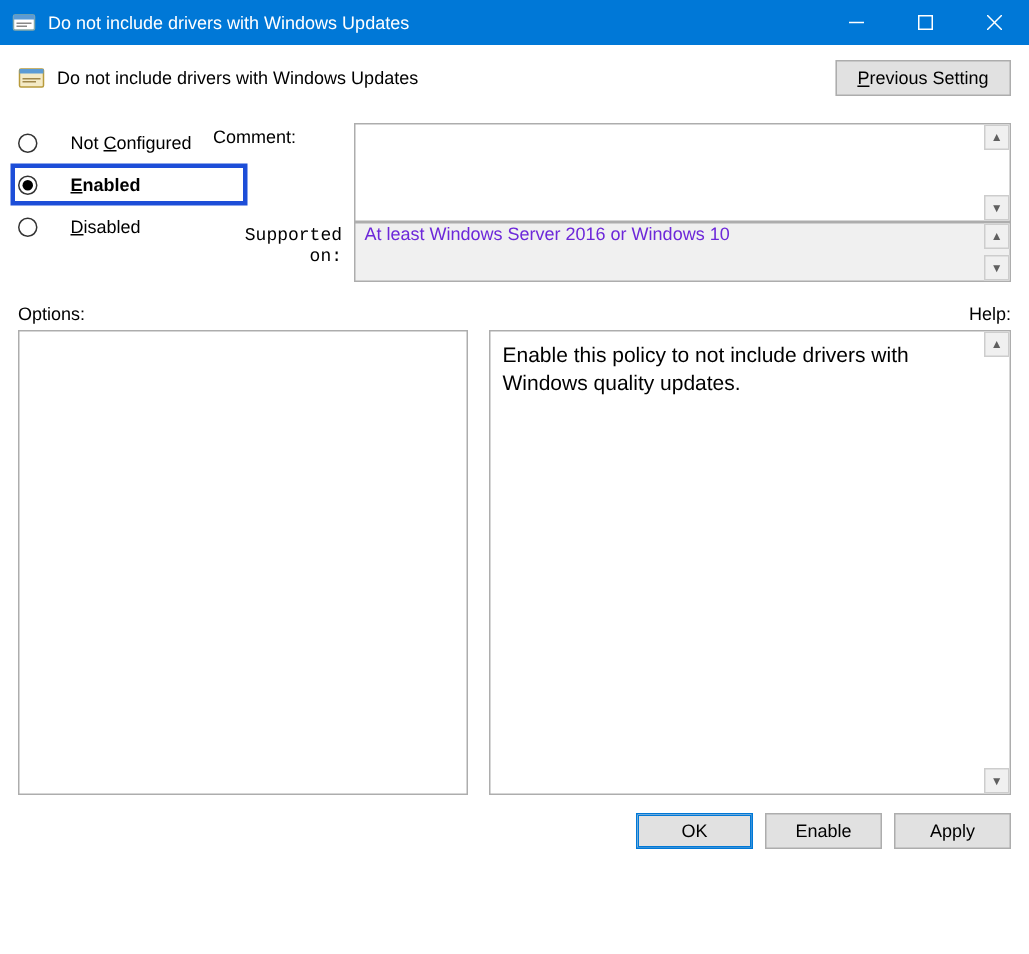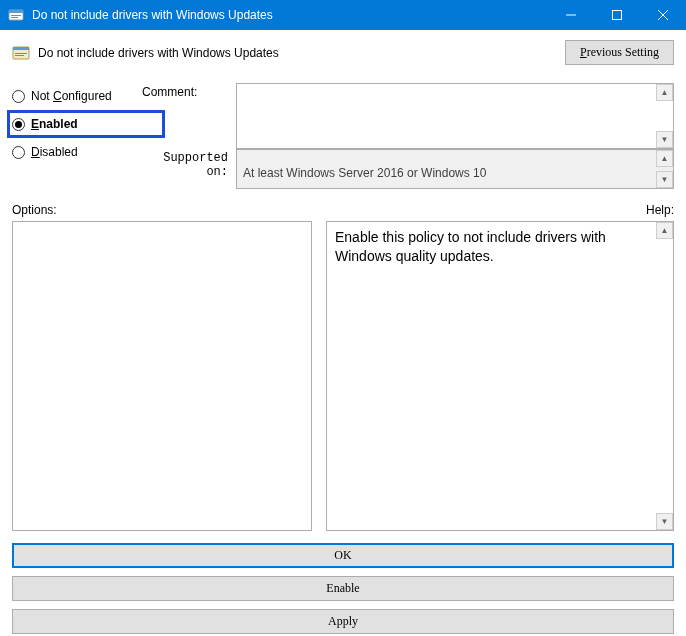--- a/index.html
+++ b/index.html
@@ -41,26 +41,26 @@
   .header-row .policy-icon {
     width: 18px; height: 18px; margin-right: 8px;
   }
   .header-row .policy-title { flex:1; font-size:12px; }
   .nav-buttons { display:flex; gap:10px; }
   .btn {
     background: #e1e1e1;
     border: 1px solid #adadad;
     padding: 4px 14px;
     font-size: 12px;
-    font-family: Liberation Serif, serif;
+    font-family: Liberation Sans, sans-serif;
     cursor: pointer;
     min-width: 70px;
   }
   .radio-group { display:flex; flex-direction:column; gap:14px; margin-top:6px; }
-  .radio-item { display:flex; align-items:flex-end; gap:6px; cursor:pointer; }
+  .radio-item { display:flex; align-items:flex-end; gap:22px; cursor:pointer; }
   .radio-item .radio {
     width:13px; height:13px; border:1px solid #333; border-radius:50%;
     display:inline-flex; align-items:center; justify-content:center;
     background:#fff;
   }
   .radio-item.selected .radio::after {
     content:""; width:7px; height:7px; background:#000; border-radius:50%;
   }
   .highlight {
     border: 3px solid #1d4ed8;
@@ -82,34 +82,33 @@
   .comment-box { height: 66px; }
   .supported-box { height: 40px; background:#f0f0f0; }
   .scrollbtn {
     position:absolute; right:0; width:17px; height:17px;
     background:#f0f0f0; border:1px solid #cdcdcd;
     display:flex; align-items:center; justify-content:center;
     font-size:8px; color:#606060;
   }
   .scrollbtn.up { top:0; }
   .scrollbtn.down { bottom:0; }
-  .supported-text { padding:16px 22px 4px 6px; color:#404040; font-size:12px; }
+  .supported-text { padding:0 22px 4px 6px; color:#6d28d9; font-size:12px; }
   .mid-labels { display:flex; margin-top:14px; margin-bottom:4px;justify-content:space-between; }
   .mid-labels .opt { width: 310px; }
   .panels { display:flex; gap:14px; }
   .panel {
     border:1px solid #adadad; background:#fff; height: 310px; position:relative;
   }
   .options-panel { width: 300px; }
   .help-panel { flex:1; }
   .help-text { padding:6px 22px 6px 8px; font-size:14px; line-height:1.35; }
   .footer {
     display:flex; justify-content:flex-end; gap:8px;
     padding-top:12px;
-    flex-direction:column;
   }
   .footer .btn { min-width:78px; padding:4px 10px; }
   .footer .btn.default { border:1px solid #0078d7; box-shadow:0 0 0 1px #0078d7 inset; }
 </style>
 </head>
 <body>
 
 <div class="titlebar">
   <span class="app-icon">
     <svg viewBox="0 0 16 16" width="16" height="16">

